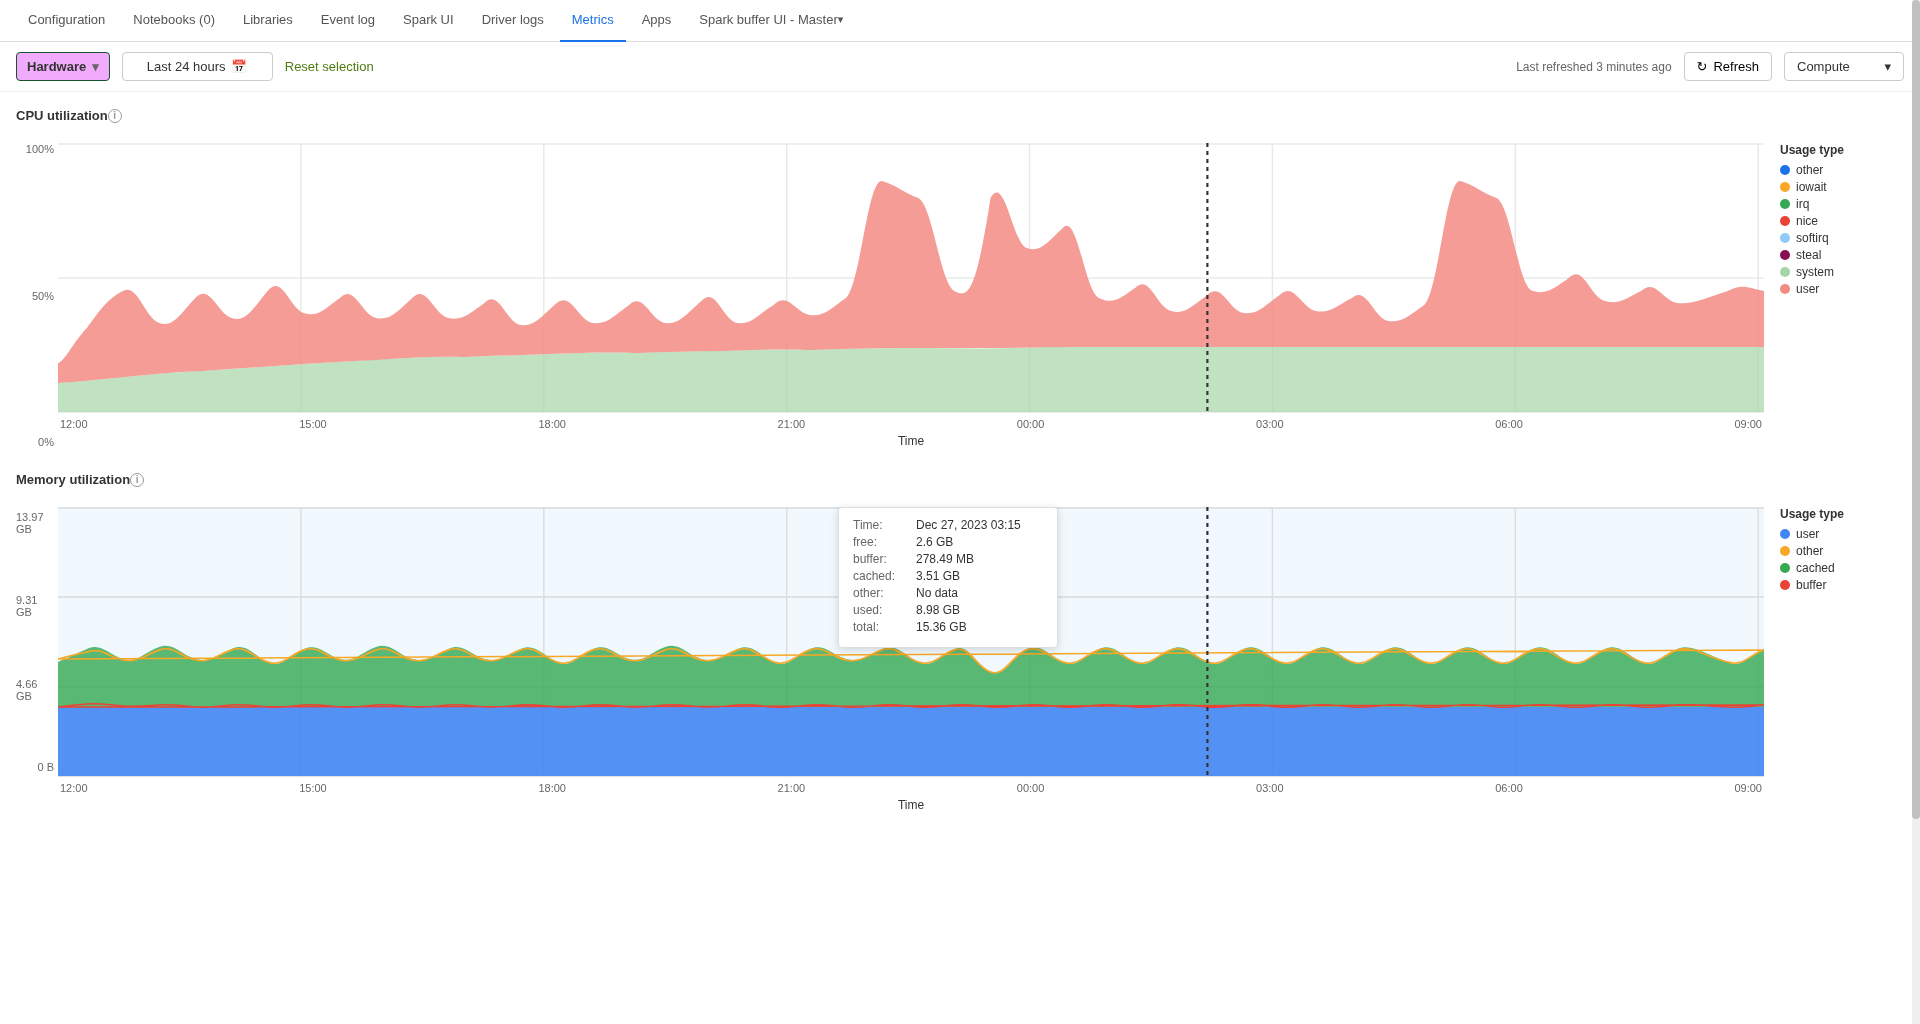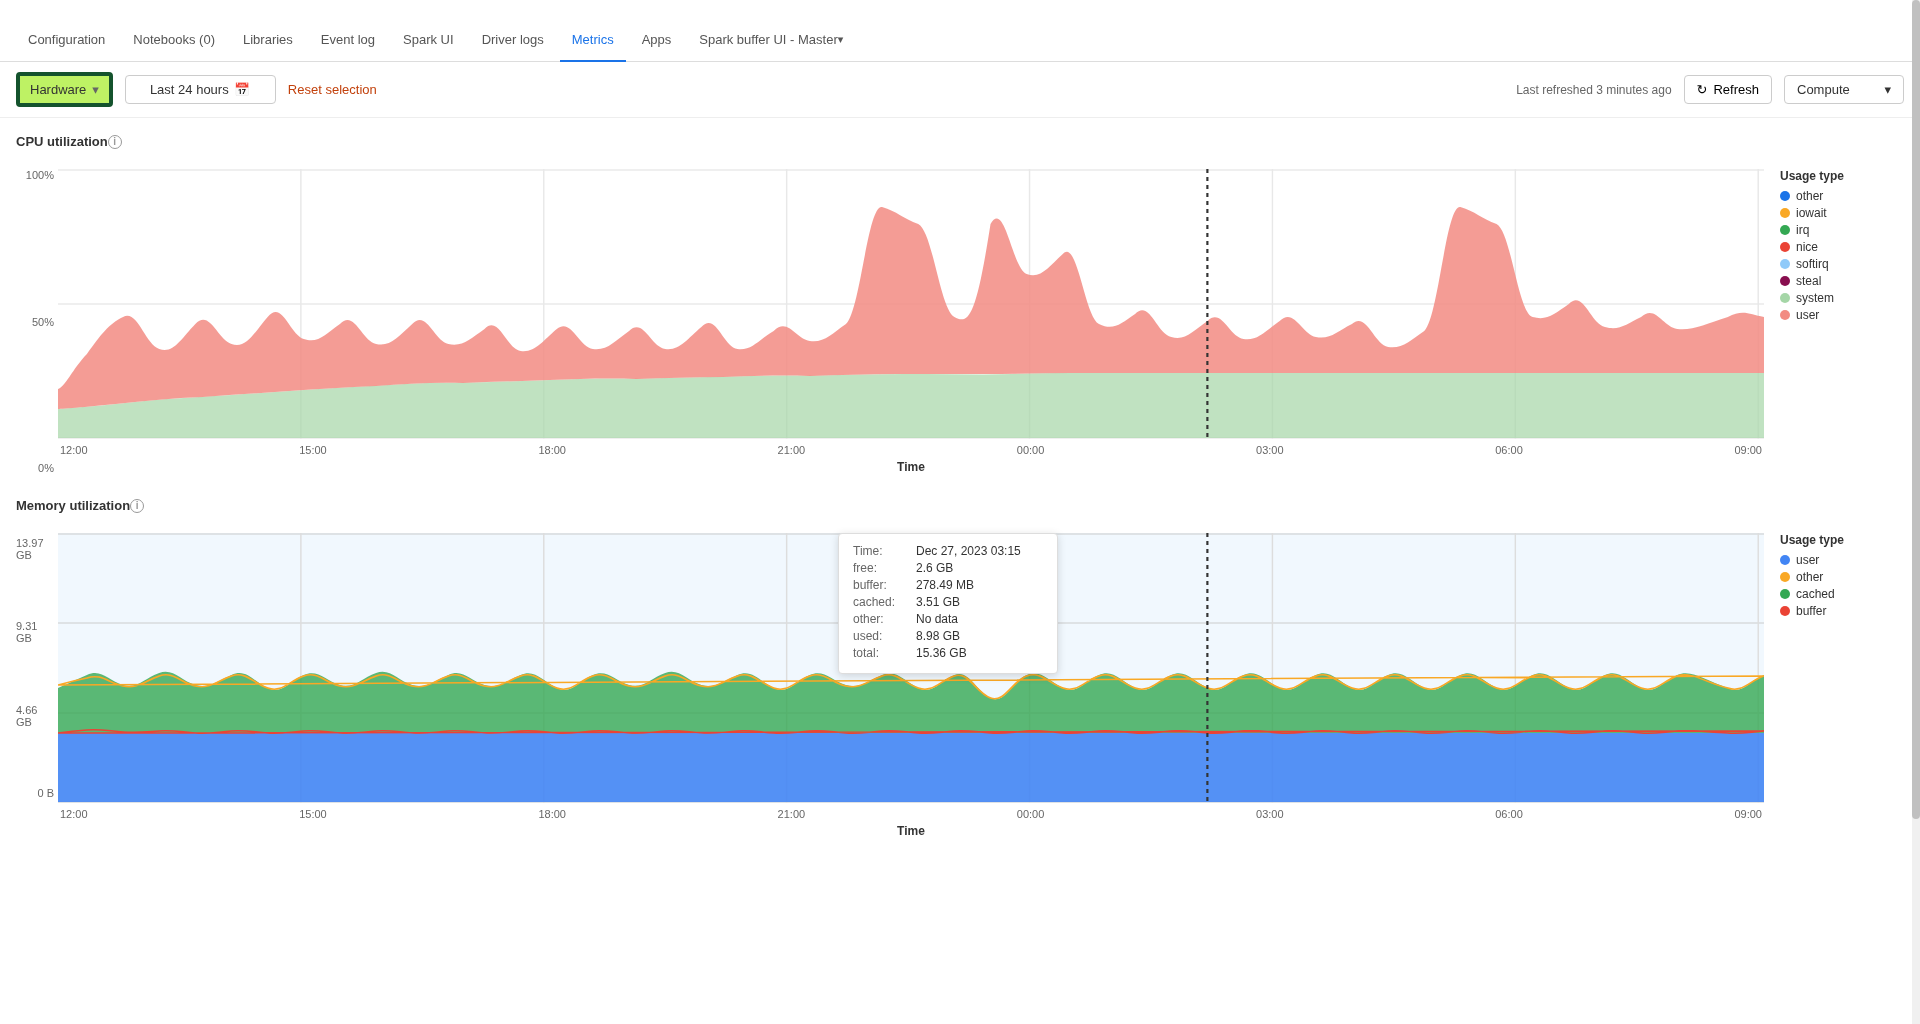--- a/index.html
+++ b/index.html
@@ -1,28 +1,28 @@
 <!DOCTYPE html>
 <html><head>
   <meta charset="utf-8">
   <style>
     * { box-sizing: border-box; margin: 0; padding: 0; }
     body { font-family: -apple-system, BlinkMacSystemFont, 'Segoe UI', sans-serif; font-size: 13px; color: #333; background: #fff; }
 
     
-    .nav-bar { display: flex; align-items: center; border-bottom: 1px solid #ddd; padding: 0 16px; height: 42px; gap: 4px; margin-top: 20px; }
+    .nav-bar { display: flex; align-items: center; border-bottom: 1px solid #ddd; padding: 0 16px; height: 42px; gap: 4px; }
     .nav-item { padding: 0 12px; height: 42px; display: flex; align-items: center; cursor: pointer; color: #555; font-size: 13px; white-space: nowrap; border-bottom: 2px solid transparent; }
     .nav-item.active { color: #1a73e8; border-bottom: 2px solid #1a73e8; font-weight: 500; }
     .nav-item.with-arrow::after { content: ' ▾'; font-size: 11px; }
 
     
     .toolbar { display: flex; align-items: center; padding: 10px 16px; gap: 12px; border-bottom: 1px solid #eee; }
-    .select-dropdown { border: 4px solid #14532d; border-radius: 4px; padding: 6px 10px; font-size: 13px; background: #bef264; cursor: pointer; display: flex; align-items: center; gap: 6px; }
+    .select-dropdown { border: 1px solid #14532d; border-radius: 4px; padding: 6px 10px; font-size: 13px; background: #f0abfc; cursor: pointer; display: flex; align-items: center; gap: 6px; font-weight: bold; }
     .date-picker { border: 1px solid #ccc; border-radius: 4px; padding: 6px 24px; font-size: 13px; display: flex; align-items: center; gap: 6px; cursor: pointer; }
-    .reset-btn { color: #c2410c; cursor: pointer; font-size: 13px; }
+    .reset-btn { color: #4d7c0f; cursor: pointer; font-size: 13px; }
     .spacer { flex: 1; }
     .last-refreshed { color: #666; font-size: 12px; }
     .refresh-btn { border: 1px solid #ccc; border-radius: 4px; padding: 6px 12px; font-size: 13px; background: #fff; cursor: pointer; display: flex; align-items: center; gap: 6px; }
     .compute-dropdown { border: 1px solid #ccc; border-radius: 4px; padding: 6px 12px; font-size: 13px; background: #fff; cursor: pointer; display: flex; align-items: flex-end; gap: 6px; min-width: 120px; }
 
     
     .main { padding: 16px; overflow-y: auto; }
 
     
     .chart-section { margin-bottom: 24px; }
@@ -37,21 +37,21 @@
     .chart-with-y { display: flex; align-items: stretch; }
     .chart-svg-area { flex: 1; }
 
     
     .tooltip { position: absolute; background: #fff; border: 1px solid #ddd; border-radius: 4px; padding: 10px 14px; font-size: 12px; box-shadow: 0 2px 8px rgba(0,0,0,0.15); z-index: 10; pointer-events: none; min-width: 220px; }
     .tooltip-row { display: flex; gap: 8px; margin-bottom: 3px; }
     .tooltip-label { color: #666; min-width: 55px; }
     .tooltip-value { font-weight: 500; }
 
     .x-axis-labels { display: flex; justify-content: space-between; font-size: 11px; color: #666; margin-top: 2px; padding: 0 2px; }
-    .x-axis-title { text-align: center; font-size: 12px; font-weight: 700; margin-top: 4px; }
+    .x-axis-title { text-align: center; font-size: 12px; font-weight: 400; margin-top: 4px; }
     .scrollbar-track { position: absolute; right: 0; top: 0; width: 8px; height: 100%; background: #f0f0f0; }
     .scrollbar-thumb { width: 8px; background: #c0c0c0; border-radius: 4px; position: absolute; top: 0; height: 80%; }
   </style>
 </head>
 <body>
 
 <nav class="nav-bar">
   <div class="nav-item">Configuration</div>
   <div class="nav-item">Notebooks (0)</div>
   <div class="nav-item">Libraries</div>

